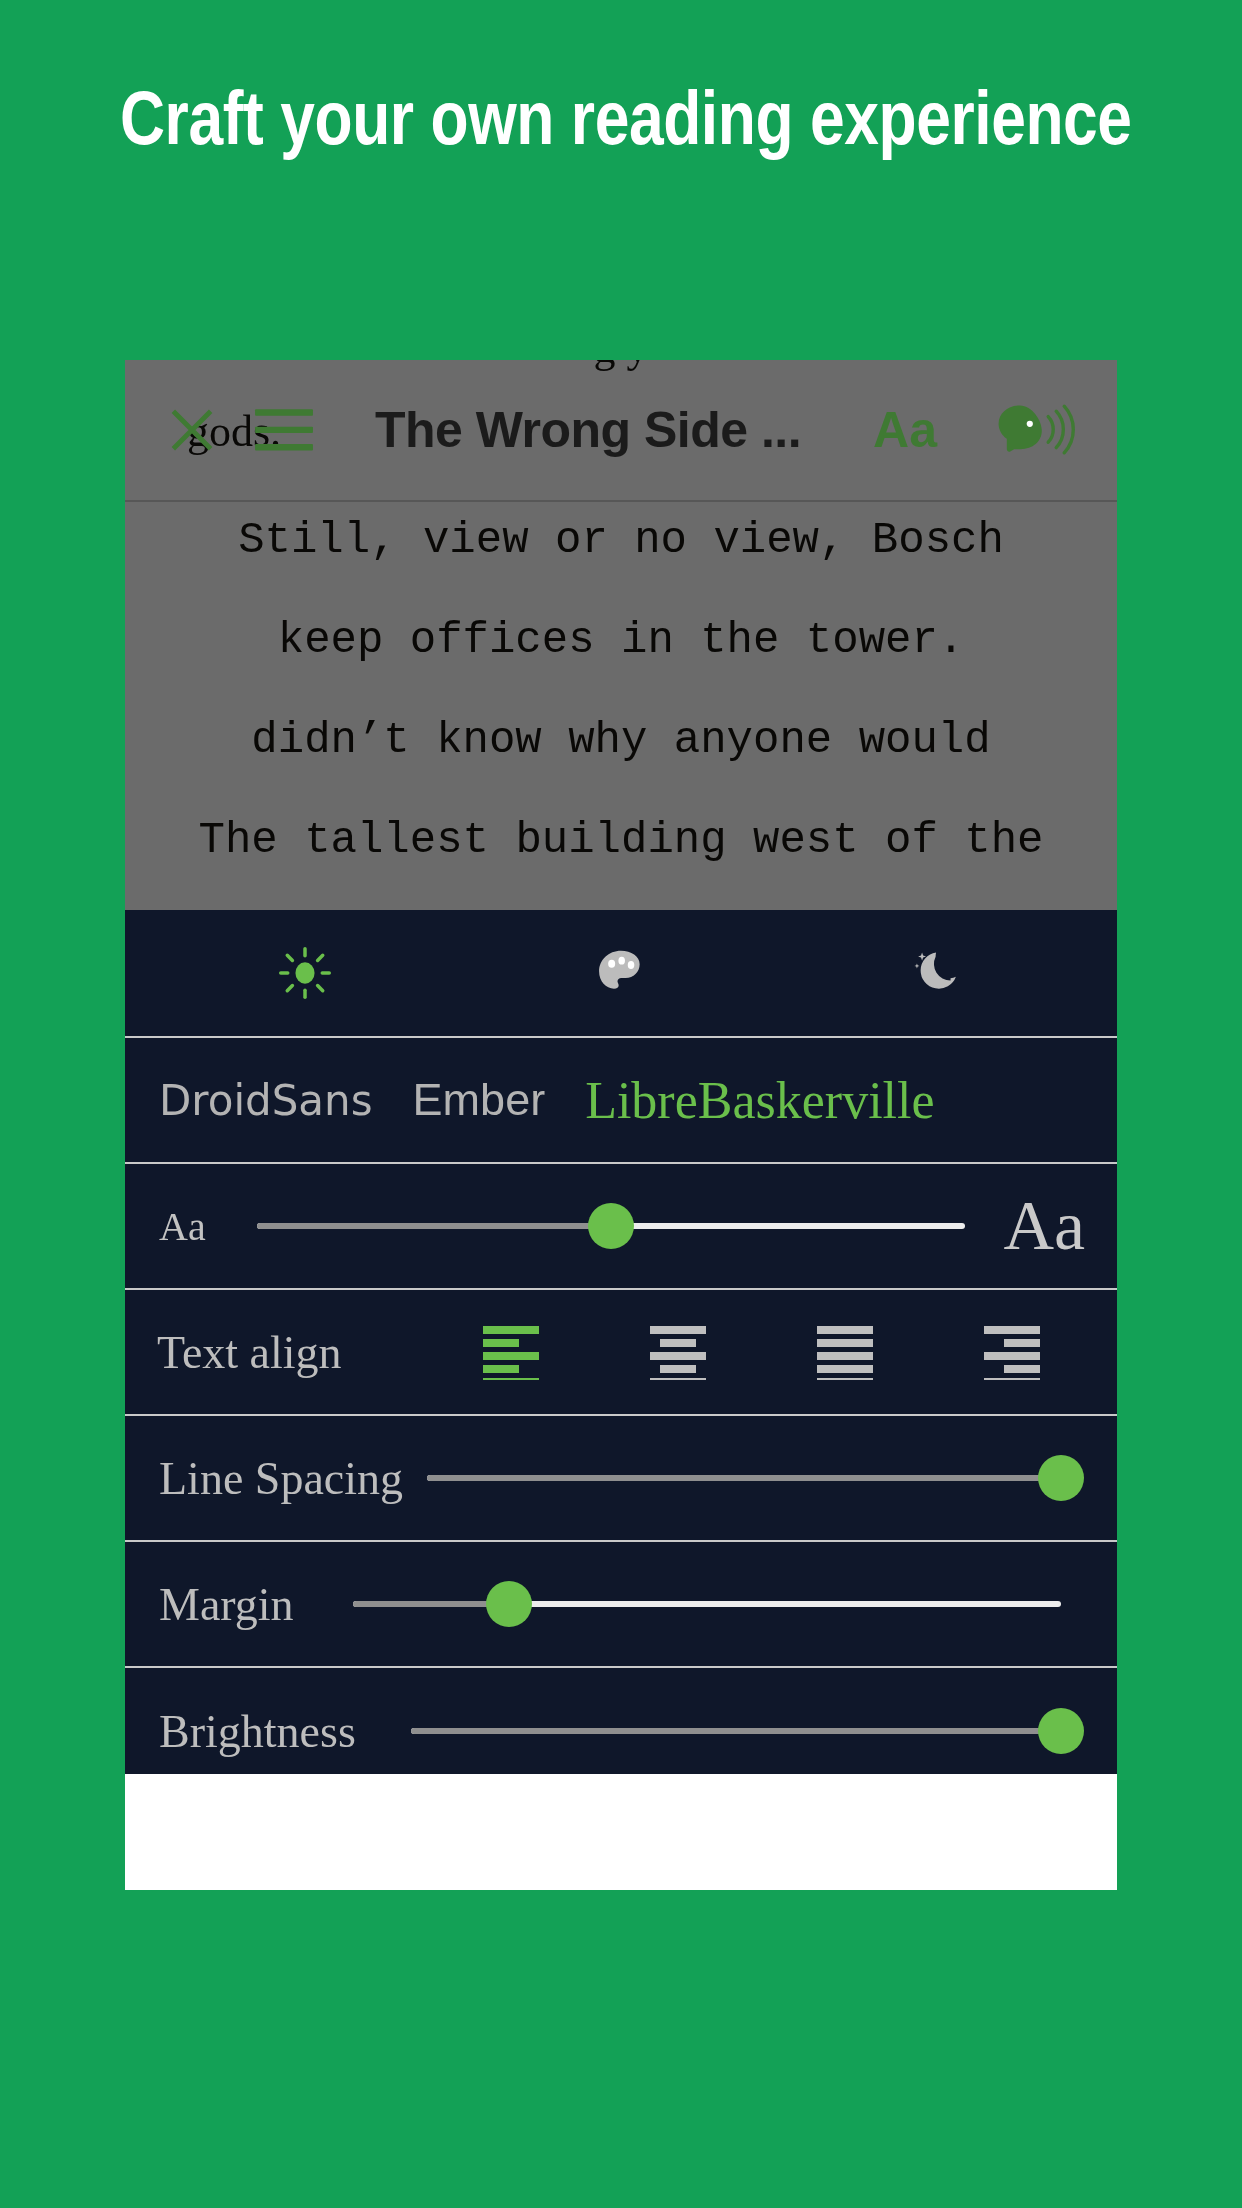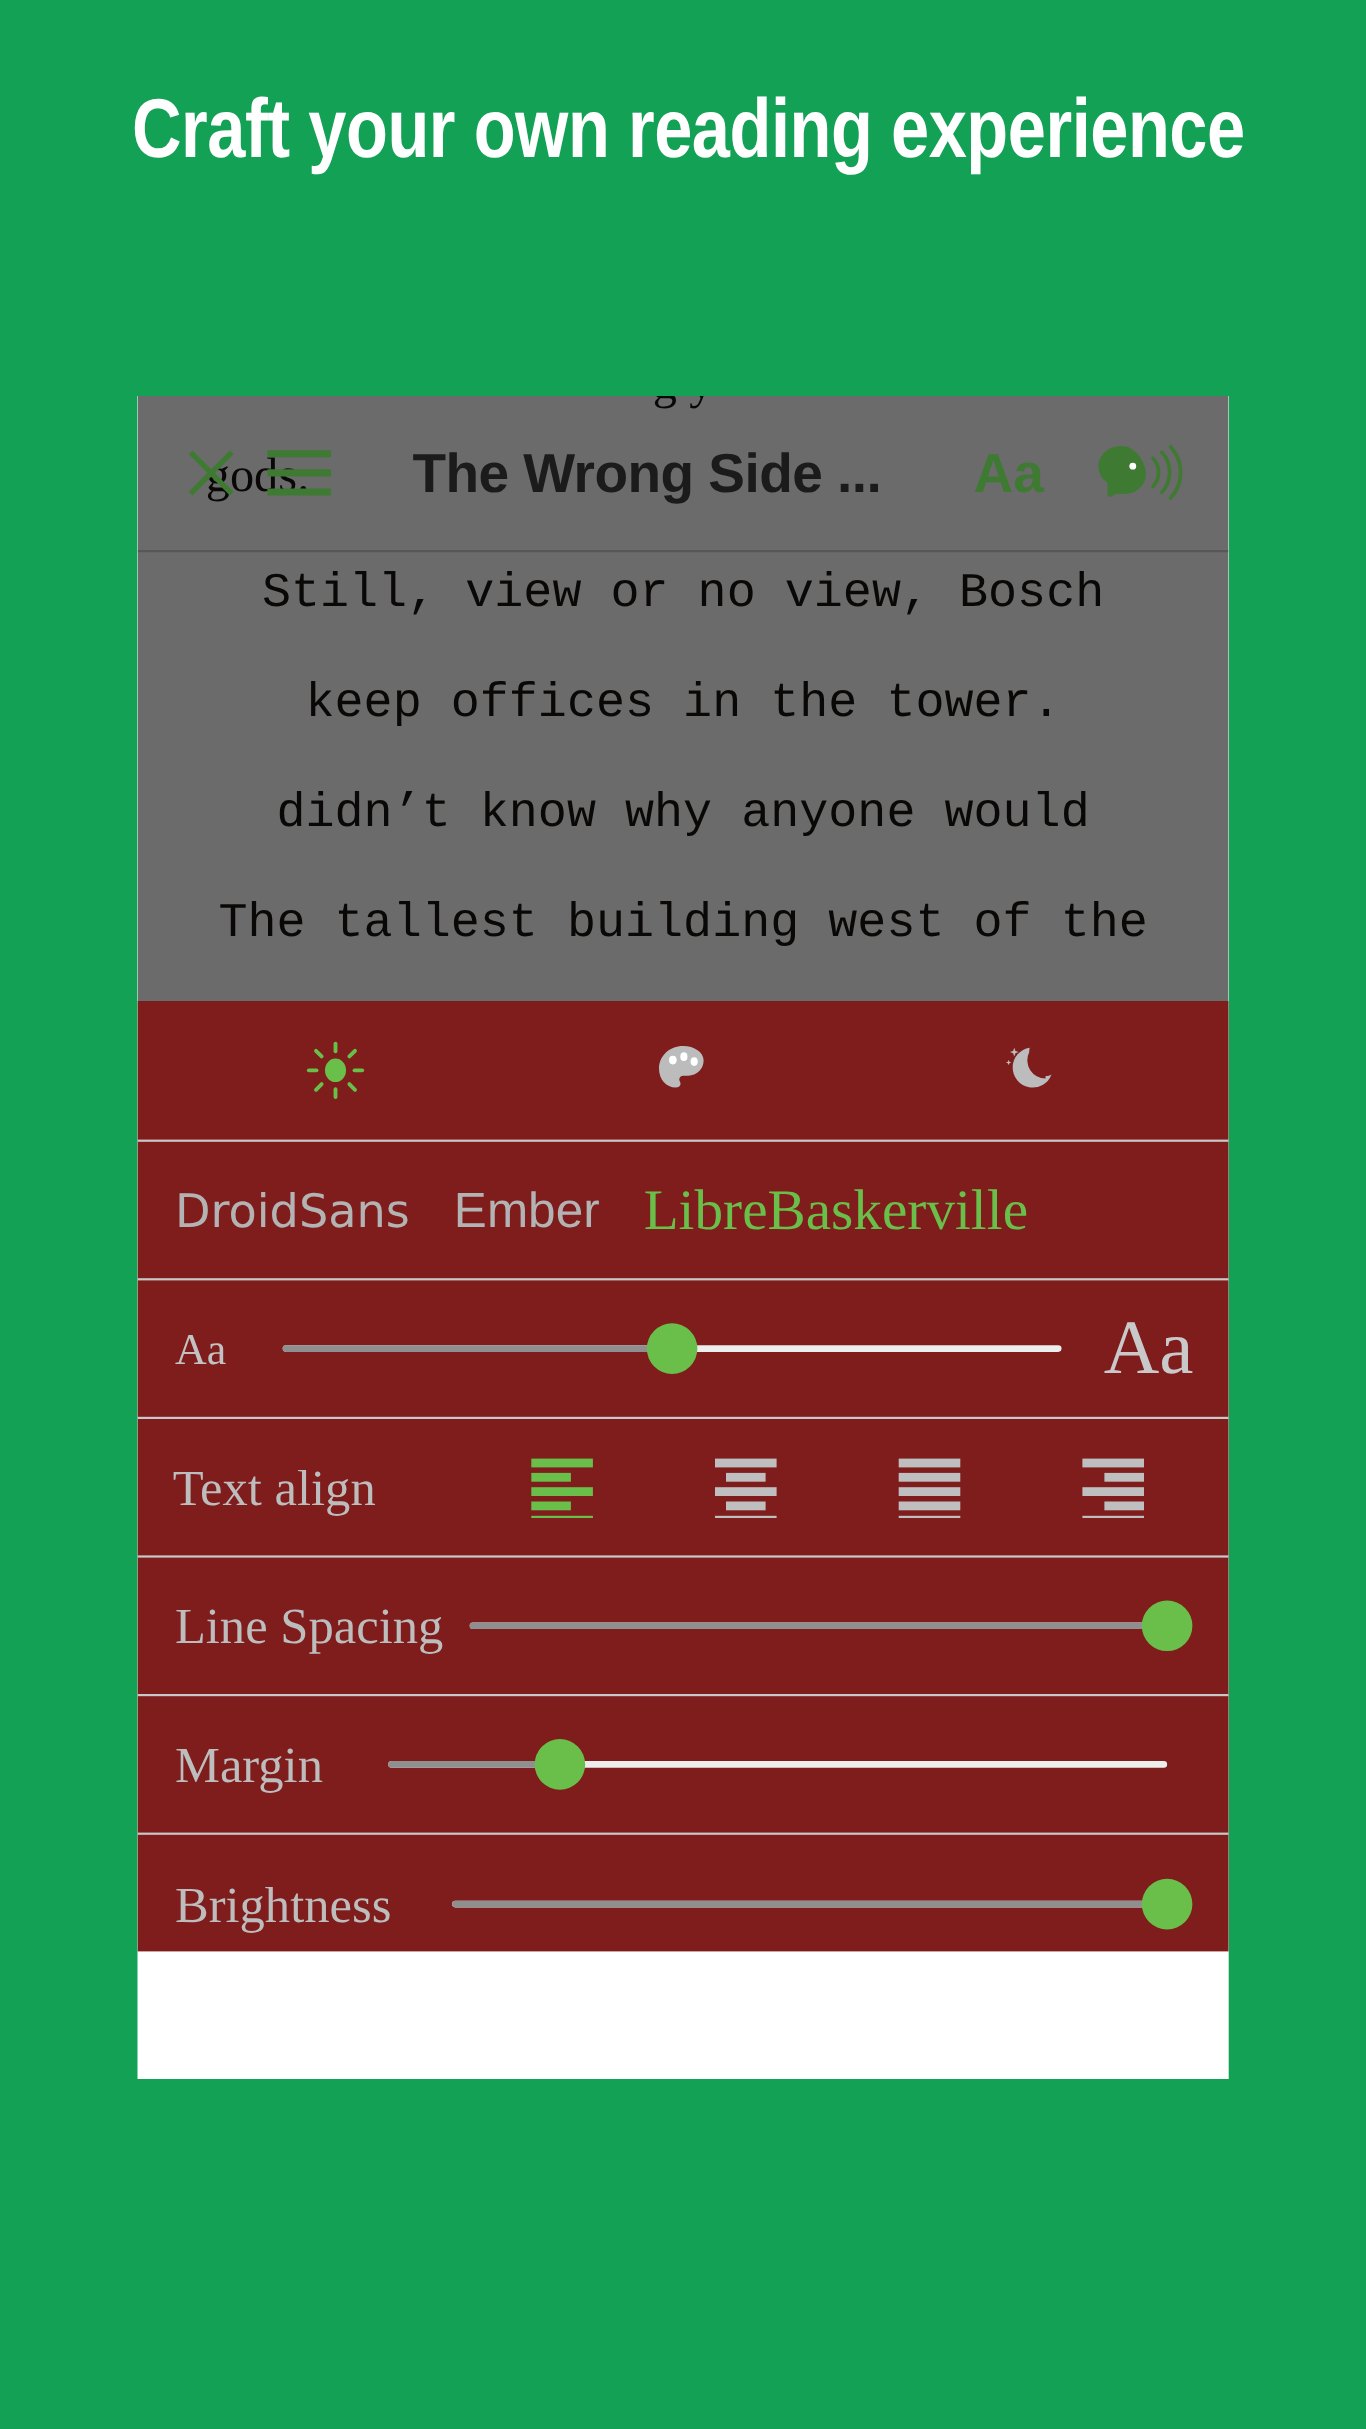--- a/index.html
+++ b/index.html
@@ -100,20 +100,21 @@
     position: absolute;
     left: 0;
     top: 0;
     width: 992px;
     height: 142px;
     z-index: 10;
     display: flex;
     align-items: center;
     padding: 0 36px;
     border-bottom: 2px solid rgba(0,0,0,0.18);
+    gap: 12px;
   }
   .tb-icon {
     flex: 0 0 auto;
     display: flex;
     align-items: center;
     justify-content: center;
   }
   .tb-close { width: 62px; height: 62px; }
   .tb-menu  { width: 70px; height: 62px; margin-left: 14px; }
   .tb-title {
@@ -141,21 +142,21 @@
     fill: #3f7a33;
   }
 
   
   .sheet {
     position: absolute;
     left: 0;
     top: 550px;
     width: 992px;
     height: 864px;
-    background: #7f1d1d;
+    background: #0f172a;
     z-index: 20;
   }
 
   .row {
     position: relative;
     width: 100%;
     display: flex;
     align-items: center;
     border-bottom: 2px solid #c9c9c9;
     padding: 0 22px;

